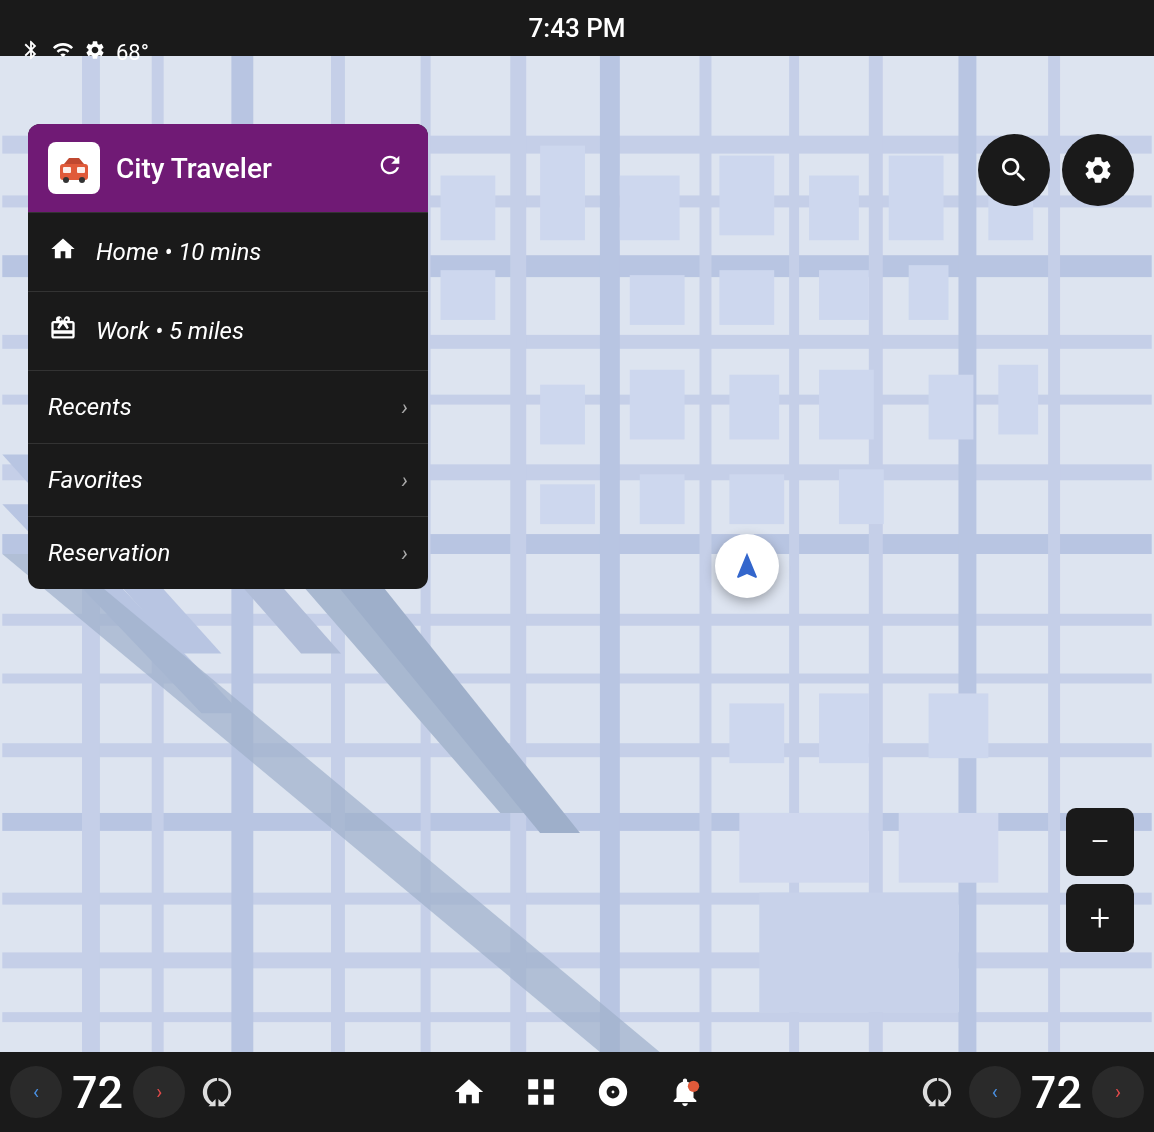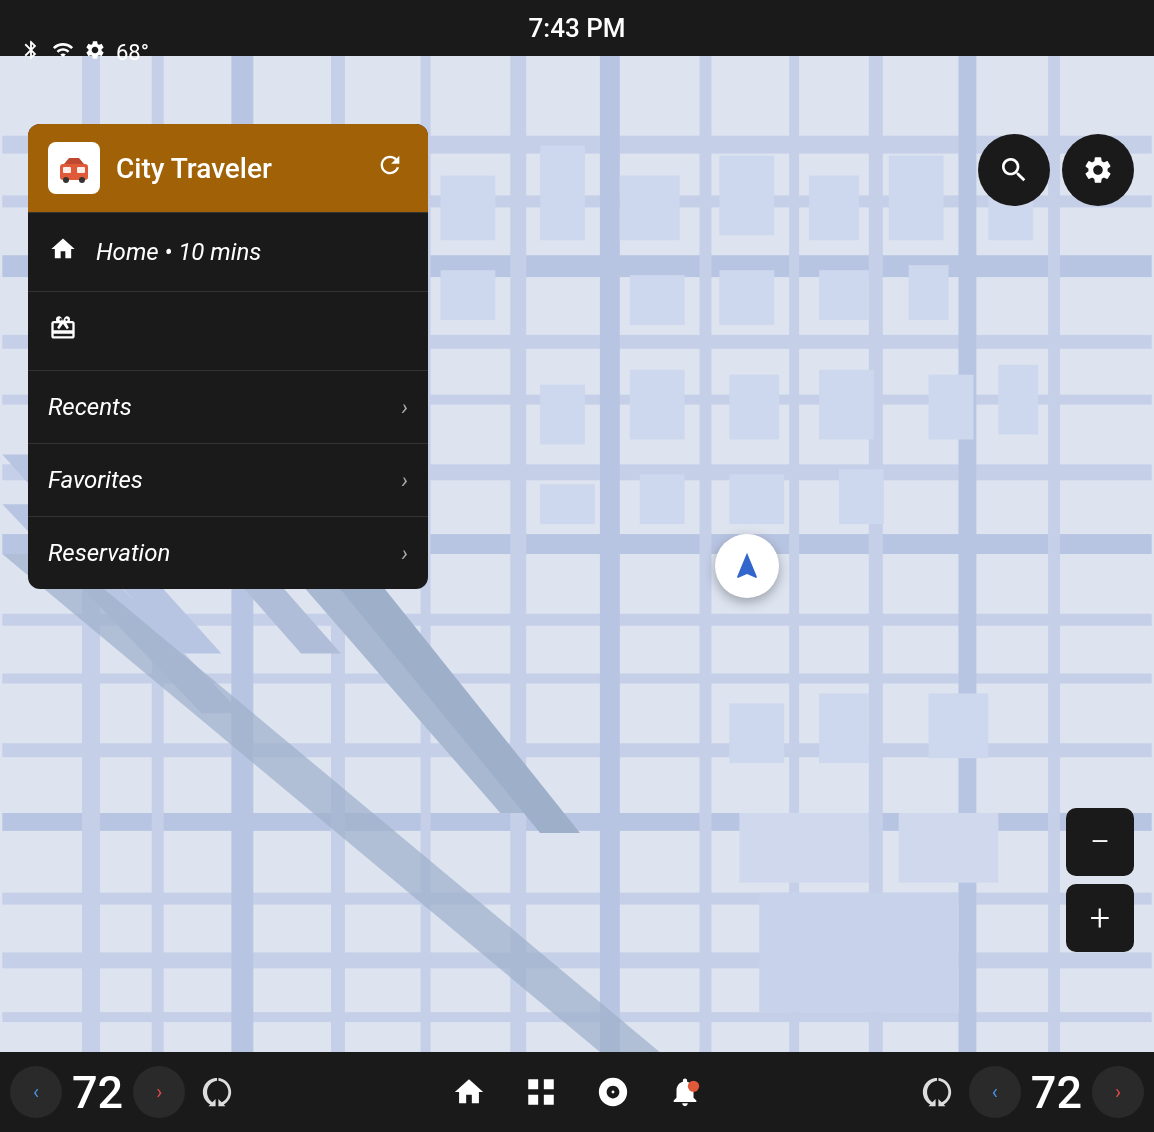--- a/index.html
+++ b/index.html
@@ -76,21 +76,21 @@
       overflow: hidden;
       z-index: 20;
     }
 
     
     #app-header {
       display: flex;
       align-items: center;
       padding: 18px 20px;
       border-bottom: 1px solid #333;
-      background: #a16207;
+      background: #701a75;
     }
     #app-icon {
       width: 52px;
       height: 52px;
       background: #fff;
       border-radius: 8px;
       display: flex;
       align-items: center;
       justify-content: center;
       margin-right: 16px;
@@ -407,20 +407,21 @@
       </span>
       <span class="menu-item-text">Home • 10 mins</span>
     </div>
 
     <div class="menu-item">
       <span class="menu-item-icon">
         <svg width="28" height="28" viewBox="0 0 24 24" fill="white">
           <path d="M20 6h-2.18c.07-.44.18-.86.18-1.3C18 3.1 16.9 2 15.45 2c-.96 0-1.77.52-2.18 1.32L12 5.9 10.73 3.32C10.32 2.52 9.51 2 8.55 2 7.1 2 6 3.1 6 4.7c0 .44.11.86.18 1.3H4c-1.11 0-2 .89-2 2v11c0 1.11.89 2 2 2h16c1.11 0 2-.89 2-2V8c0-1.11-.89-2-2-2zm-5-2c.55 0 1 .45 1 1s-.45 1-1 1-1-.45-1-1 .45-1 1-1zM9 4.7c0-.55.45-1 1-1s1 .45 1 1-.45 1-1 1-1-.45-1-1zM20 19H4v-2h16v2zm0-5H4V8h5.08L7 11.83 8.62 13 11 9.76l1-1.36 1 1.36L15.38 13 17 11.83 14.92 8H20v6z"></path>
         </svg>
       </span>
+      <span class="menu-item-text">Work • 5 miles</span>
     </div>
 
     <div class="menu-item">
       <span class="menu-item-text">Recents</span>
       <span class="menu-item-chevron">›</span>
     </div>
 
     <div class="menu-item">
       <span class="menu-item-text">Favorites</span>
       <span class="menu-item-chevron">›</span>

